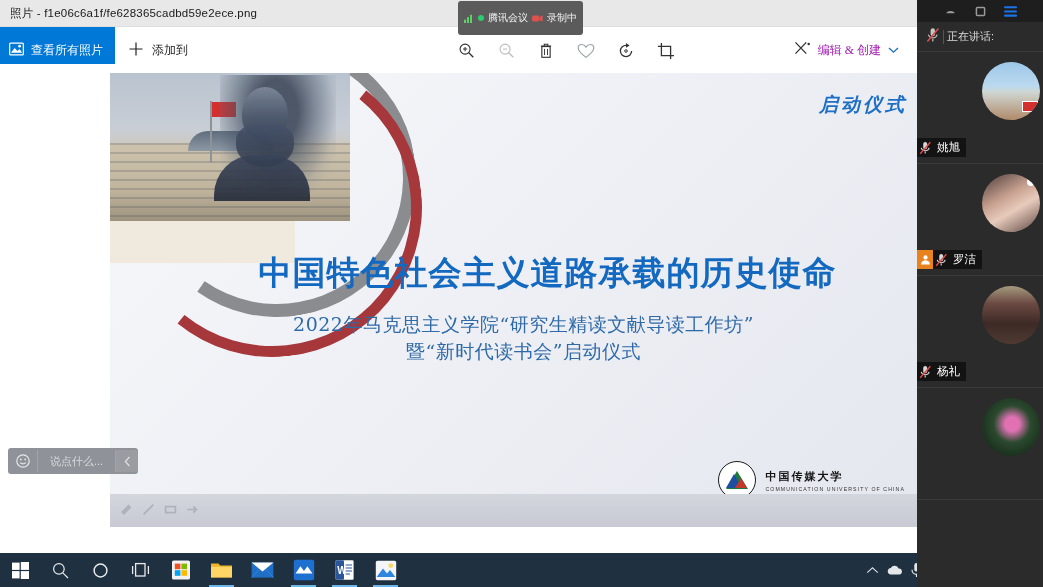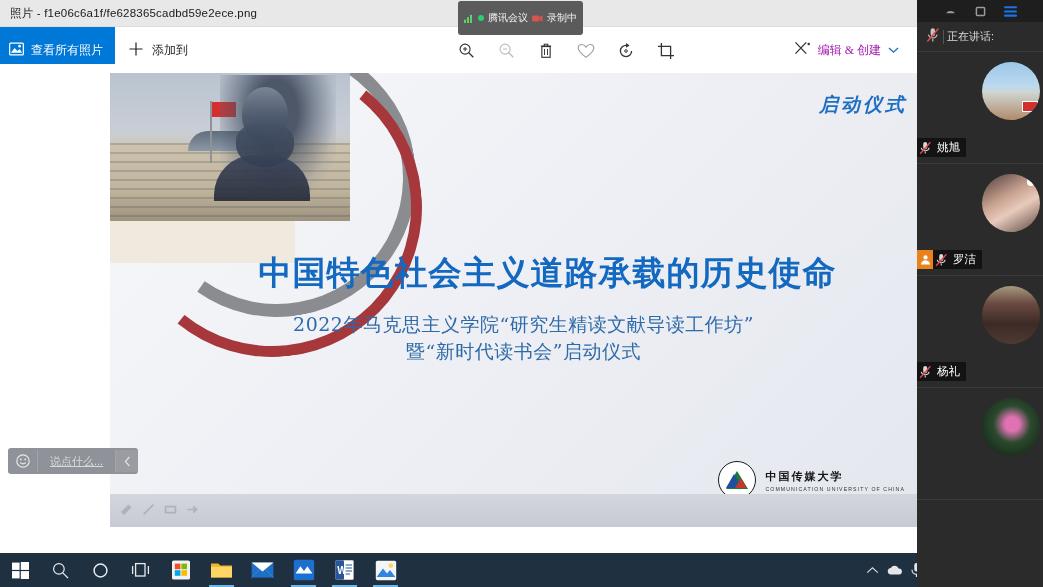--- a/index.html
+++ b/index.html
@@ -181,21 +181,21 @@
   }
   .ann-ico { opacity: .45; }
 
   
   #chatbar {
     position: absolute; left: 8px; top: 384px; height: 26px;
     display: flex; align-items: center; background: #8f9299;
     border-radius: 3px; overflow: hidden;
   }
   #chatbar .seg { display: flex; align-items: center; justify-content: center;
-    height: 22px; color: #e3e4e6; text-decoration: underline; }
+    height: 22px; color: #e3e4e6; }
   #chatbar .emoji-seg { width: 30px; border-right: 1px solid #a1a4aa; }
   #chatbar .txt-seg { padding: 0 12px; font-size: 11px; color: #d9dadd;
     border-right: 1px solid #a1a4aa; }
   #chatbar .arrow-seg { width: 22px; font-size: 11px; color: #d9dadd; background: #9a9ca2; }
 
   
   #meeting-badge {
     position: absolute; left: 458px; top: 1px; height: 32px;
     background: #5b5b5b; border-radius: 3px; display: flex; align-items: center;
     gap: 4px; padding: 17px 6px; z-index: 30;

